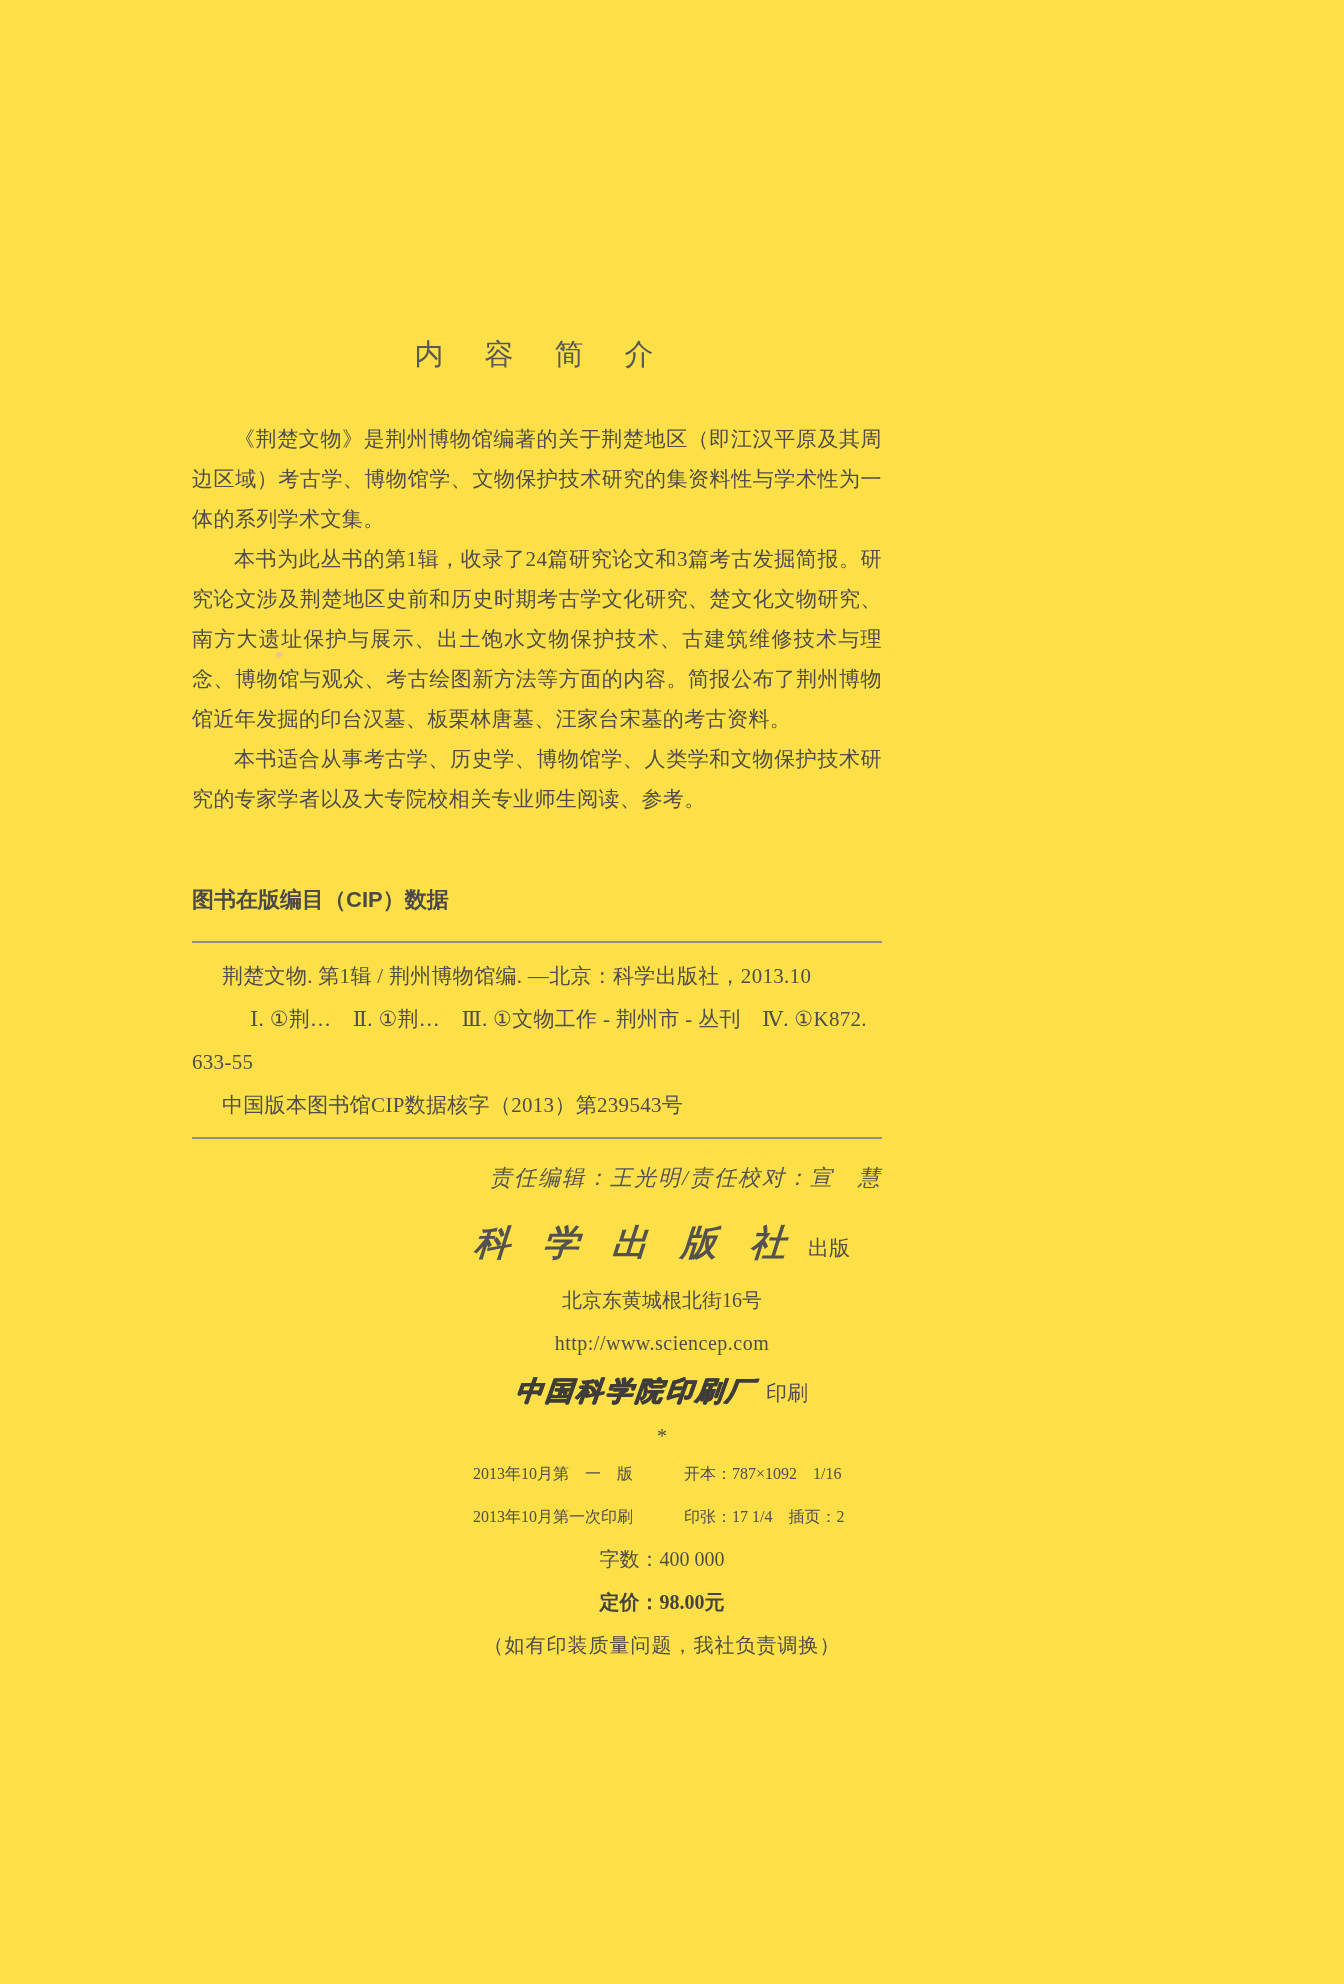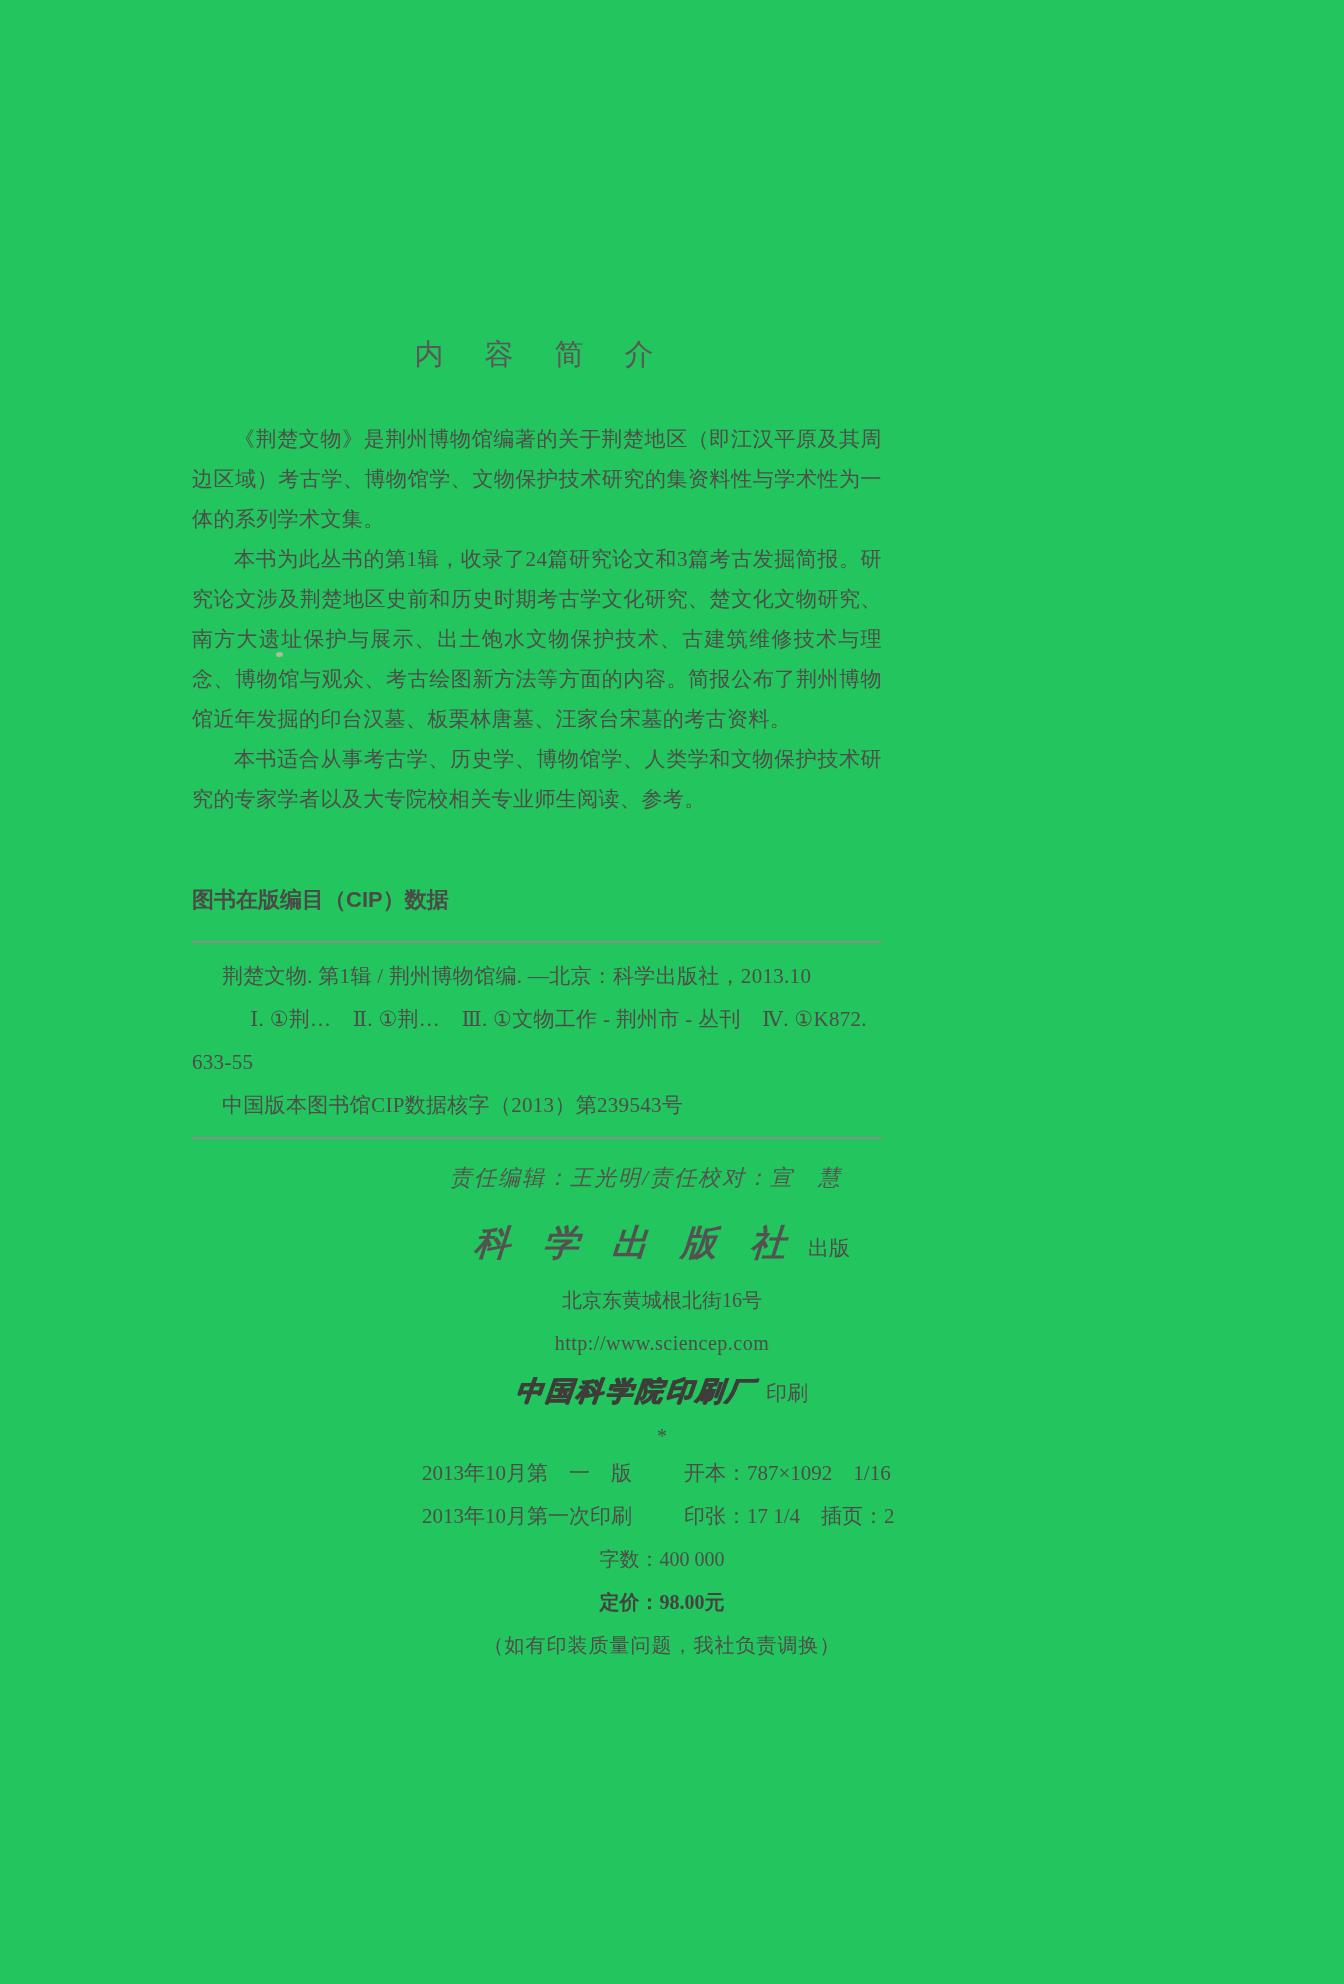--- a/index.html
+++ b/index.html
@@ -1,20 +1,20 @@
 <!DOCTYPE html>
 <html><head>
 <meta charset="utf-8">
 <style>
   html,body { margin:0; padding:0; }
   .page {
     position: relative;
     width: 1344px;
     height: 1984px;
-    background: #22c55e;
+    background: #fde047;
     font-family: "Liberation Serif", "DejaVu Serif", serif;
     color: #4f4d4a;
     overflow: hidden;
   }
   .content {
     position: relative;
     width: 690px;
     padding-left: 192px;
     padding-top: 333px;
   }
@@ -63,20 +63,21 @@
     margin: 10px 0 0 0;
   }
   .credits { margin-top: 16px; margin-left: 258px; }
   .credits p {
     margin: 0;
     font-size: 22px;
     line-height: 46px;
     font-style: italic;
     letter-spacing: 2px;
     color: #55534f;
+    text-align: right;
   }
   .colophon {
     width: 500px;
     margin-left: 220px;
     margin-top: 20px;
     text-align: center;
   }
   .colophon p { margin: 0 0 14px 0; font-size: 20px; line-height: 29px; }
   .press-line { margin-bottom: 16px !important; line-height: 44px !important; }
   .press-logo {
@@ -97,23 +98,23 @@
     font-weight: 700;
     font-style: italic;
     letter-spacing: 3px;
     color: #3f3d3a;
     text-shadow: 0.7px 0 0 #3f3d3a, -0.7px 0 0 #3f3d3a, 0 0.5px 0 #3f3d3a;
     transform: skewX(-6deg);
   }
   .star-line { font-size: 22px; margin-bottom: 8px !important; }
   .edition-row {
     display: flex;
-    text-align: left;
+    text-align: center;
     padding-left: 10px;
-    font-size: 21px;
+    font-size: 16px;
     line-height: 29px;
     margin-bottom: 14px;
   }
   .edition-left { width: 262px; flex: 0 0 auto; }
   .edition-right { flex: 0 0 auto; }
   .price-line { font-size: 22px; font-weight: 700; color: #454341; }
   .note-line { letter-spacing: 1px; }
   .speck {
     position: absolute;
     left: 276px; top: 652px;

